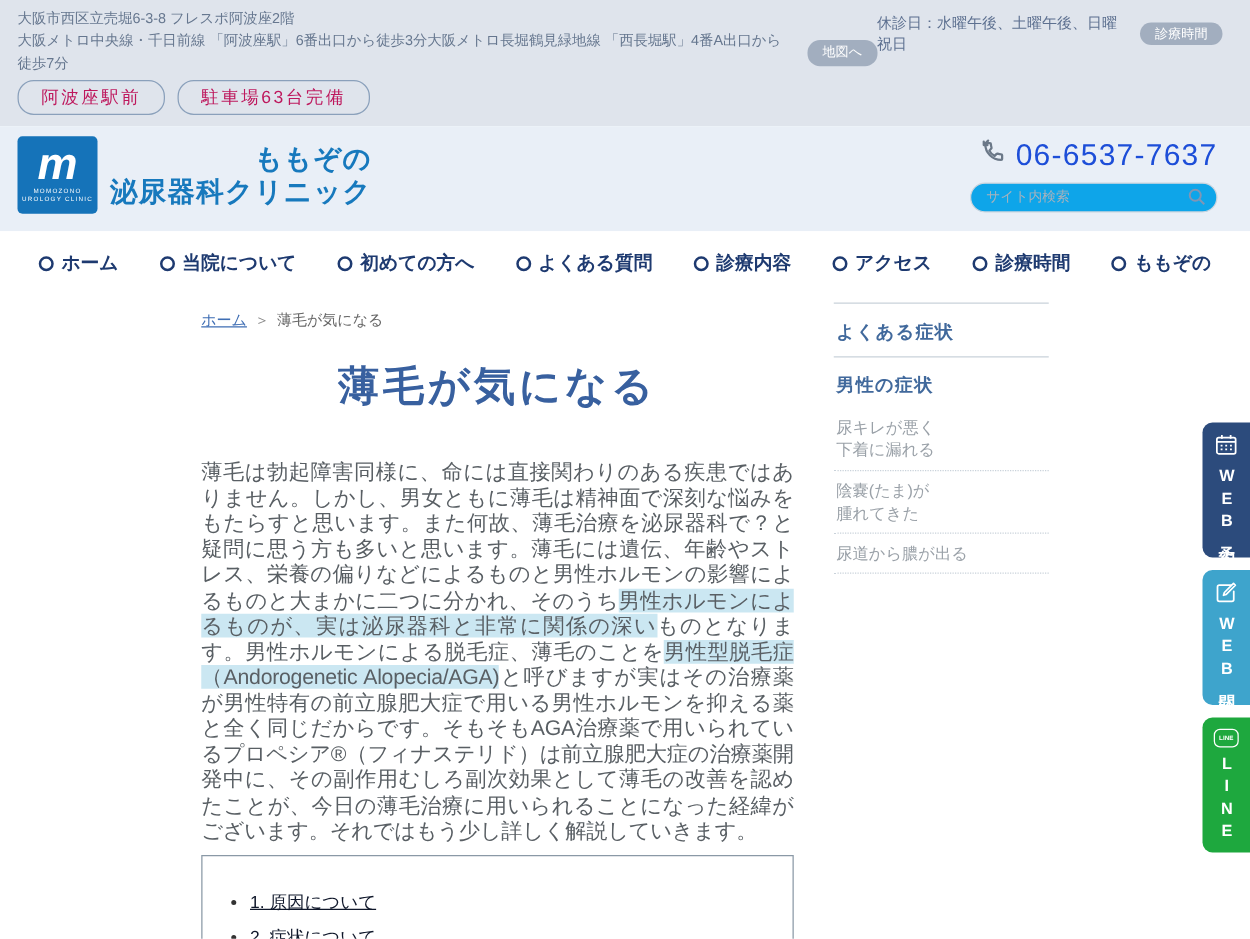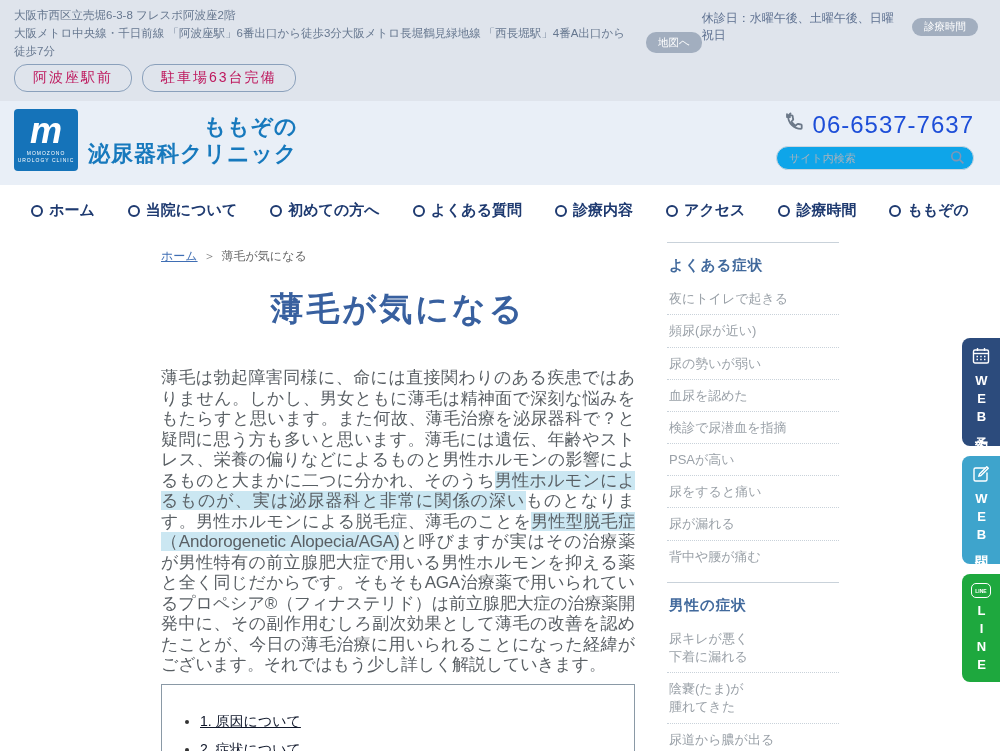--- a/index.html
+++ b/index.html
@@ -202,31 +202,20 @@
         <li><a>2. 症状について</a></li>
         <li><a>4. なぜ泌尿器科で治療するのか</a></li>
         <li><a>4. まとめ(私見)</a></li>
       </ul>
     </div>
 
   </div>
 
   <div class="sidebar">
     <div class="sb-title">よくある症状</div>
-    <ul class="sb-list first">
-      <li class="sb-item">夜にトイレで起きる</li>
-      <li class="sb-item">頻尿(尿が近い)</li>
-      <li class="sb-item">尿の勢いが弱い</li>
-      <li class="sb-item">血尿を認めた</li>
-      <li class="sb-item">検診で尿潜血を指摘</li>
-      <li class="sb-item">PSAが高い</li>
-      <li class="sb-item">尿をすると痛い</li>
-      <li class="sb-item">尿が漏れる</li>
-      <li class="sb-item">背中や腰が痛む</li>
-    </ul>
     <div class="sb-section2">
       <div class="sb-title">男性の症状</div>
       <ul class="sb-list">
         <li class="sb-item">尿キレが悪く
 下着に漏れる</li>
         <li class="sb-item">陰嚢(たま)が
 腫れてきた</li>
         <li class="sb-item">尿道から膿が出る</li>
 
       </ul>

